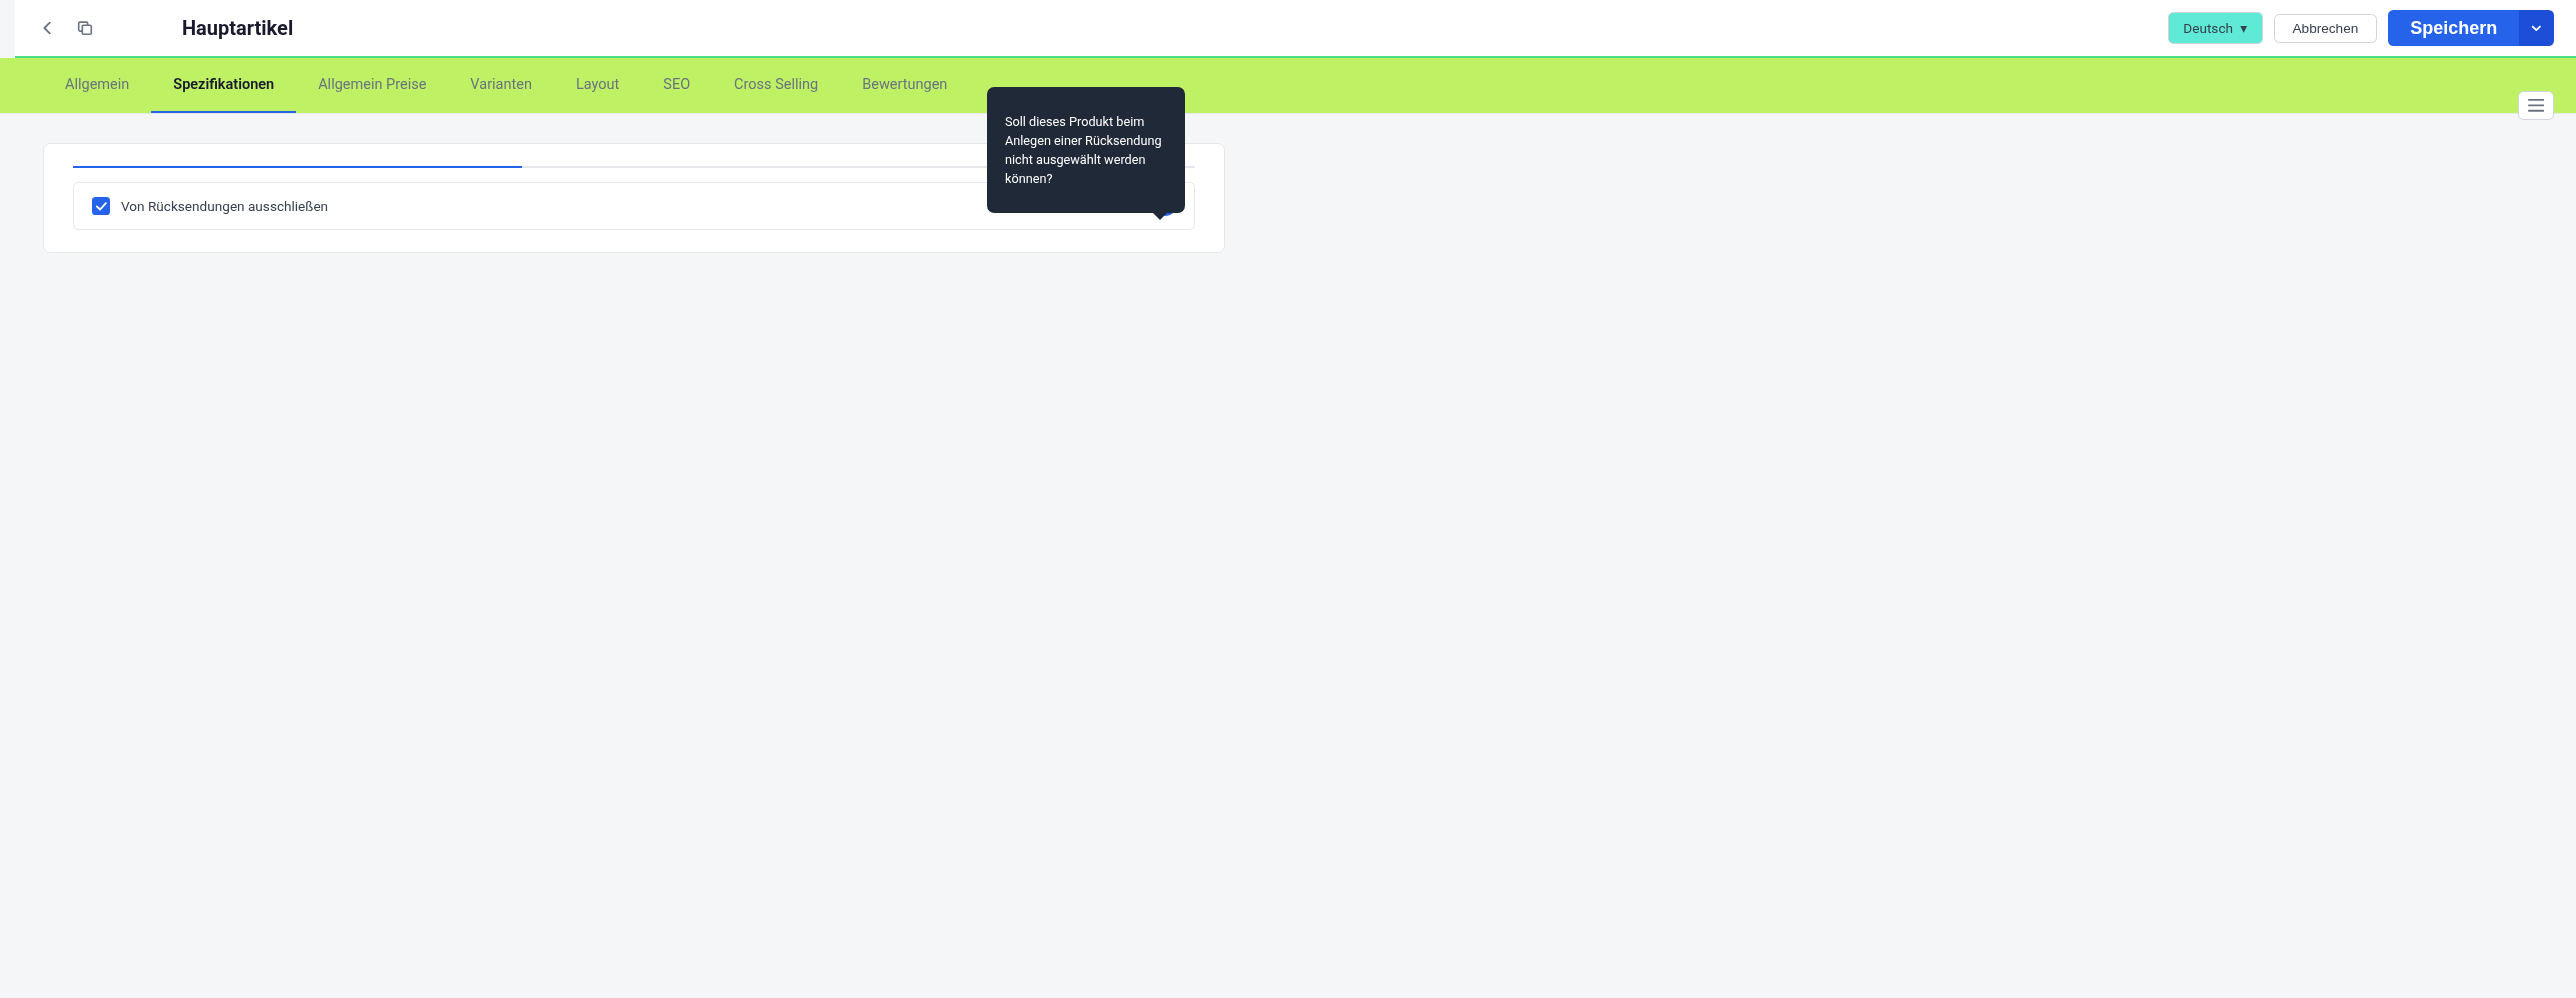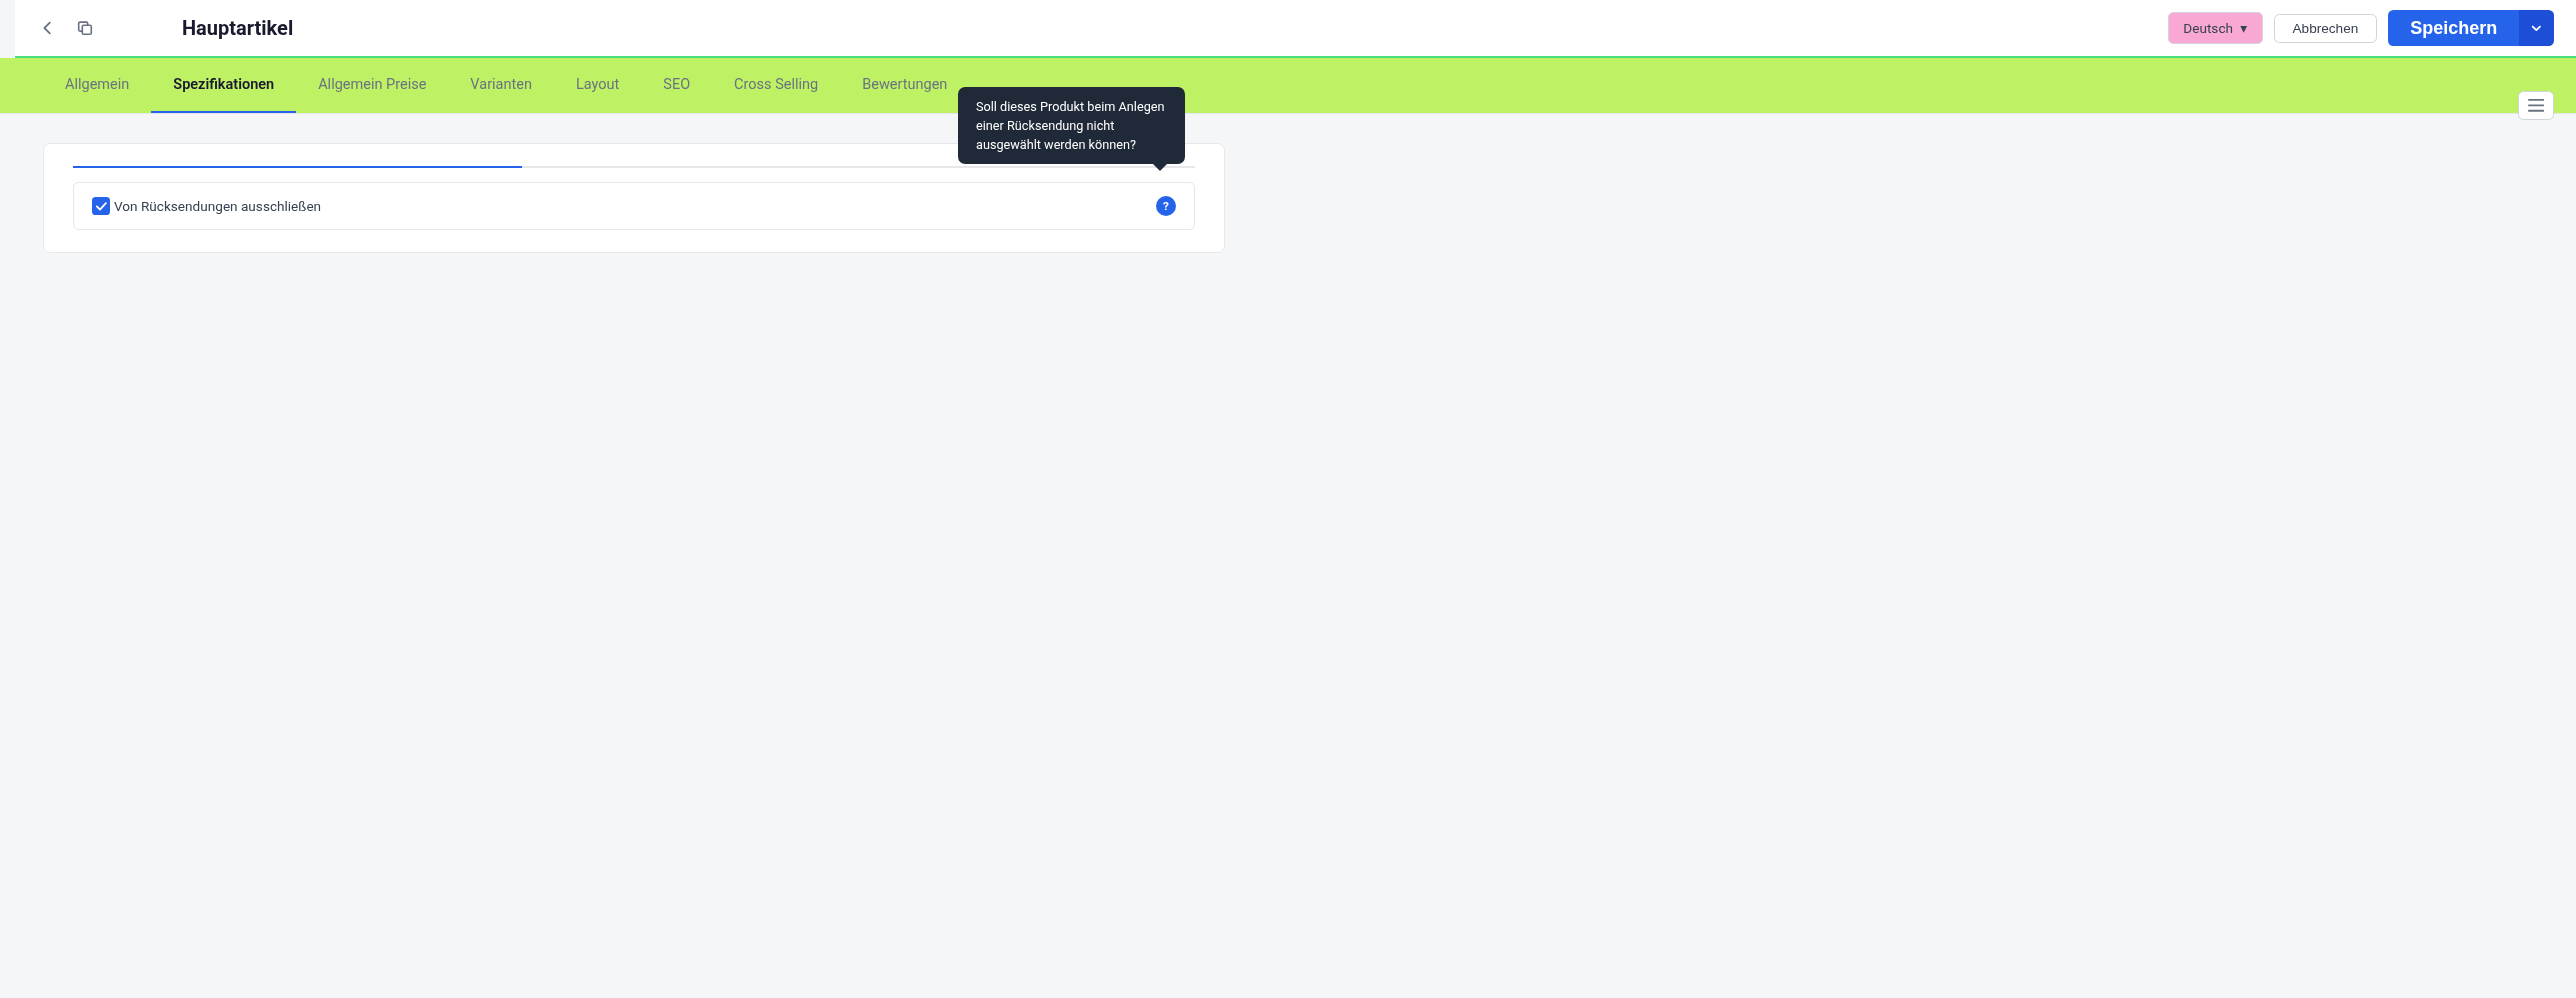--- a/index.html
+++ b/index.html
@@ -46,21 +46,21 @@
       align-items: center;
       gap: 11px;
       margin-left: auto;
     }
     .lang-select {
       display: flex;
       align-items: center;
       border: 0.9px solid #d1d5db;
       border-radius: 5.4px;
       padding: 7.2px 14.5px;
-      background: #f9a8d4;
+      background: #5eead4;
       cursor: pointer;
       gap: 7.2px;
       font-size: 13.6px;
       color: #374151;
     }
     .btn-cancel {
       border: 0.9px solid #d1d5db;
       border-radius: 5.4px;
       padding: 6px 18px;
       background: #fff;
@@ -182,21 +182,21 @@
       justify-content: space-between;
       border: 0.9px solid #e5e7eb;
       border-radius: 5.4px;
       padding: 12.7px 18px;
       background: #fff;
       position: relative;
     }
     .checkbox-left {
       display: flex;
       align-items: center;
-      gap: 4px;
+      gap: 11px;
     }
     .checkbox {
       width: 18px;
       height: 18px;
       background: #2563eb;
       border-radius: 3.6px;
       display: flex;
       align-items: center;
       justify-content: center;
       cursor: pointer;
@@ -225,24 +225,24 @@
     }
 
     
     .tooltip {
       position: absolute;
       top: -109px;
       right: -9px;
       background: #1f2937;
       color: #fff;
       border-radius: 7.2px;
-      padding: 10px 18px;
+      padding: 25px 18px;
       font-size: 12.7px;
       line-height: 1.5;
-      width: 227px;
+      width: 198px;
       z-index: 100;
     }
     .tooltip::after {
       content: '';
       position: absolute;
       bottom: -7.2px;
       right: 18px;
       width: 0;
       height: 0;
       border-left: 7.2px solid transparent;

